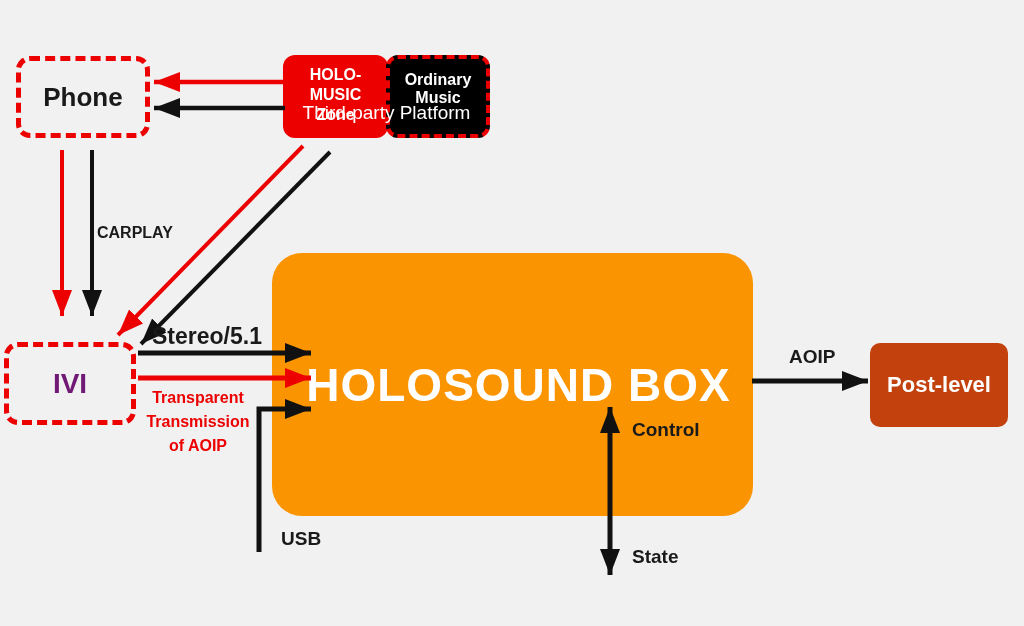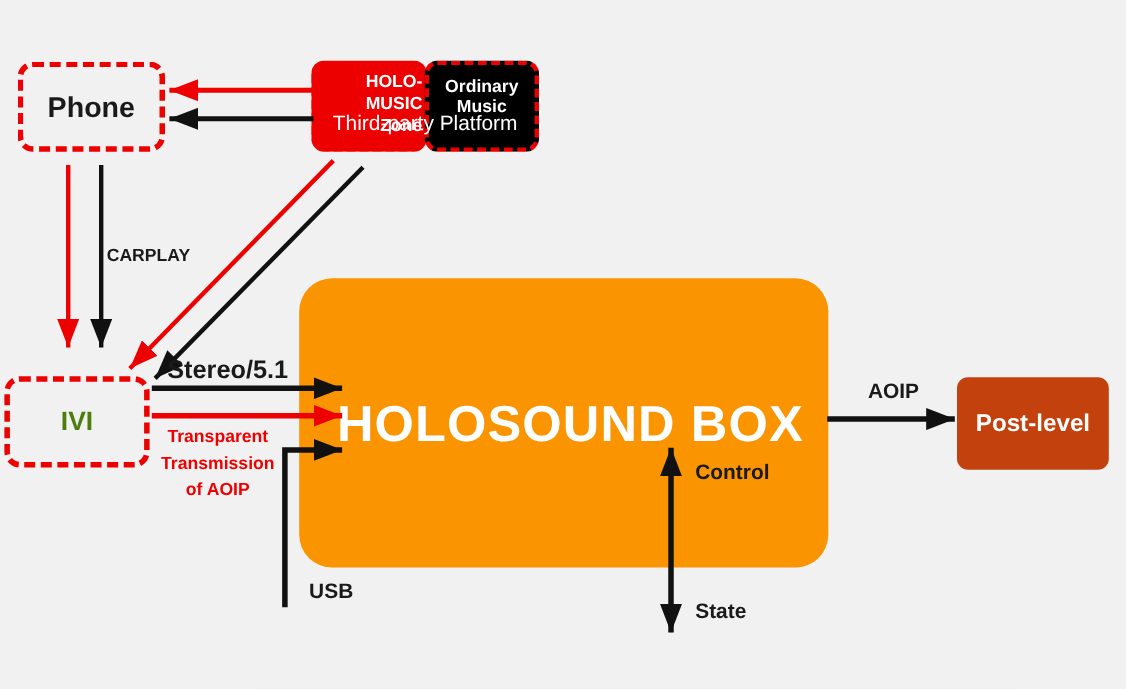--- a/index.html
+++ b/index.html
@@ -23,37 +23,37 @@
     font-weight: bold;
   }
   #phone-box {
     left: 16px; top: 56px; width: 134px; height: 82px;
     border: 5px dashed #ec0000; border-radius: 14px;
     font-size: 26px; color: #1a1a1a; justify-content: center;
   }
   #ivi-box {
     left: 4px; top: 342px; width: 132px; height: 83px;
     border: 5px dashed #ec0000; border-radius: 14px;
-    font-size: 24px; color: #4d7c0f;
+    font-size: 28px; color: #701a75;
   }
   #platform-group {
     position: absolute;
     left: 283px; top: 55px; width: 207px; height: 83px;
   }
   .platform-sub {
     position: absolute;
     box-sizing: border-box;
     top: 0; height: 83px;
     border: 4px dashed #ec0000;
     border-radius: 12px;
     color: #ffffff;
     font-weight: bold;
     text-align: center;
   }
-  #holo-zone-box { left: 0; width: 105px; background: #ec0000; padding-top: 6px; font-size: 16px; line-height: 20px; text-align: right; }
+  #holo-zone-box { left: 0; width: 105px; background: #ec0000; padding-top: 6px; font-size: 16px; line-height: 20px; }
   #ordinary-box  { left: 103px; width: 104px; background: #000000; padding-top: 12px; font-size: 16px; }
   #platform-banner {
     position: absolute;
     left: 0; top: 47px; width: 100%;
     text-align: center;
     color: #ffffff;
     font-weight: normal;
     font-size: 19px;
     z-index: 3;
     white-space: nowrap;

